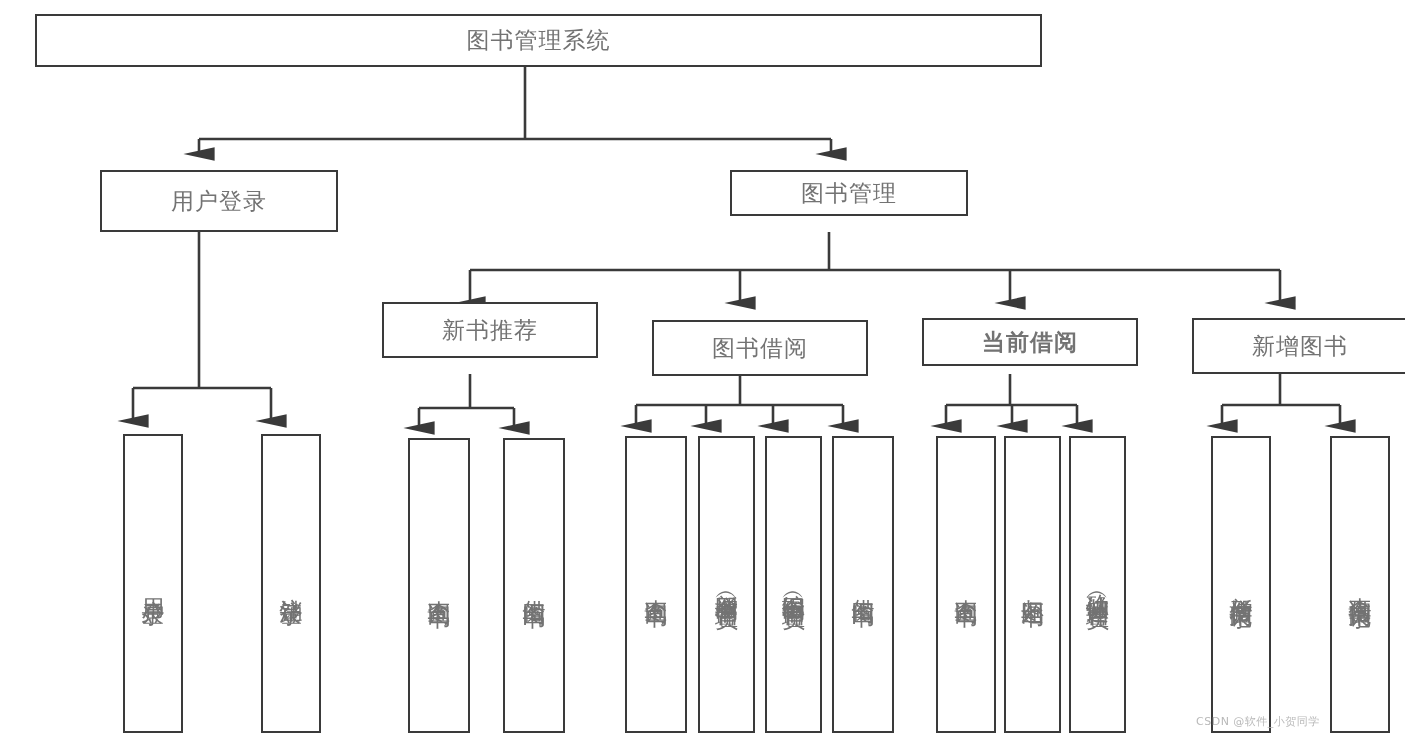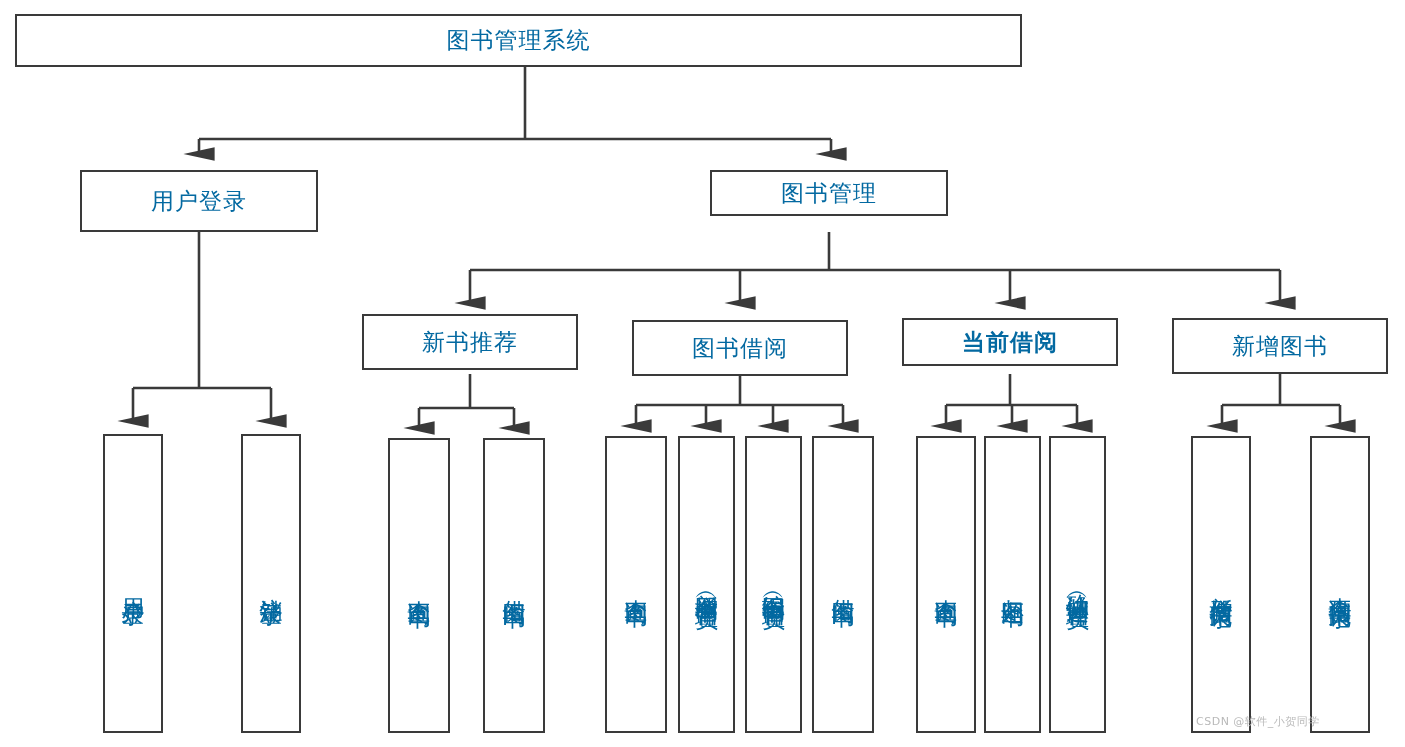--- a/index.html
+++ b/index.html
@@ -26,21 +26,22 @@
     pointer-events: none;
   }
   .node {
     position: absolute;
     box-sizing: border-box;
     background: #ffffff;
     border: 2px solid #3a3a3a;
     display: flex;
     align-items: center;
     justify-content: center;
-    color: #0369a1;
+    color: #737373;
+    margin-left: 20px;
   }
   .node .label {
     display: block;
     text-align: center;
     line-height: 1.05;
   }
   .node.horizontal .label {
     font-size: 23px;
     letter-spacing: 1px;
   }
@@ -124,21 +125,21 @@
   </div>
 
   <div class="node horizontal" style="left:80px; top:170px; width:238px; height:62px;">
     <span class="label">用户登录</span>
   </div>
 
   <div class="node horizontal" style="left:710px; top:170px; width:238px; height:46px;">
     <span class="label">图书管理</span>
   </div>
 
-  <div class="node horizontal" style="left:362px; top:314px; width:216px; height:56px;">
+  <div class="node horizontal" style="left:362px; top:302px; width:216px; height:56px;">
     <span class="label">新书推荐</span>
   </div>
 
   <div class="node horizontal" style="left:632px; top:320px; width:216px; height:56px;">
     <span class="label">图书借阅</span>
   </div>
 
   <div class="node horizontal" style="left:902px; top:318px; width:216px; height:48px;font-weight:bold;">
     <span class="label">当前借阅</span>
   </div>

